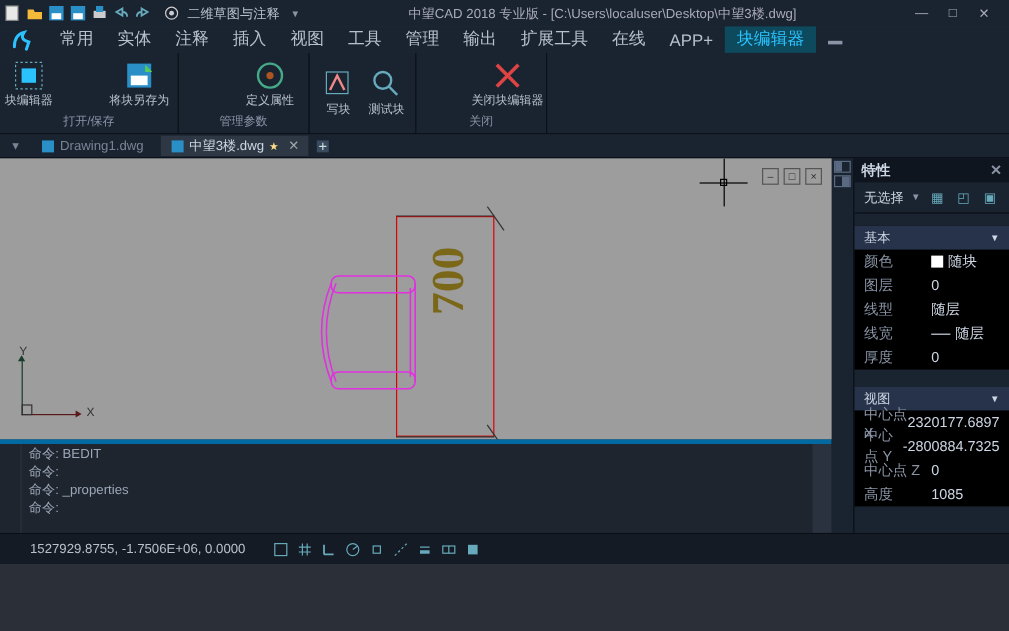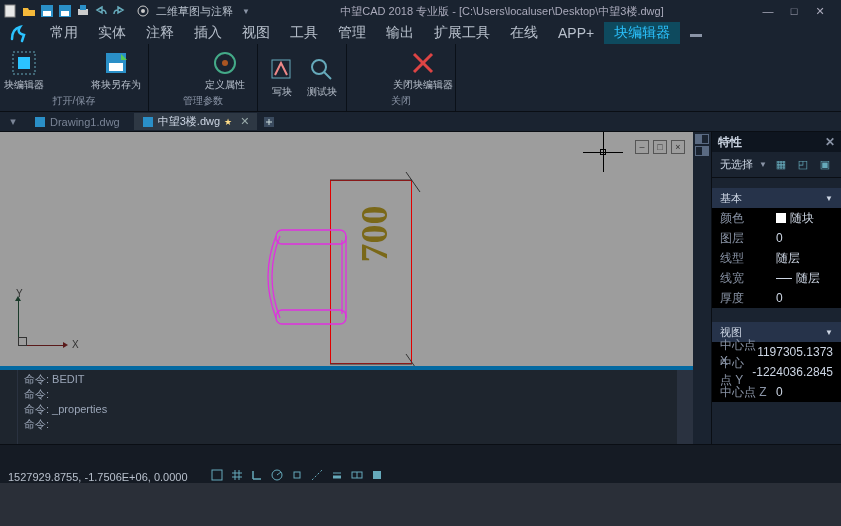--- a/index.html
+++ b/index.html
@@ -62,21 +62,21 @@
 .prop-section { background: #000000; }
 .prop-sec-hdr { height: 20px; display: flex; align-items: center; padding: 0 8px; background: #26334a; color: #cdd6e4; font-size: 11px; cursor: pointer; }
 .prop-sec-hdr .caret { margin-left: auto; font-size: 8px; }
 .prop-row { height: 20px; display: flex; align-items: center; padding: 0 8px; font-size: 12px; }
 .prop-key { width: 56px; color: #8a94a6; }
 .prop-val { flex: 1; color: #cdd6e4; display: flex; align-items: center; gap: 4px; }
 .color-sw { width: 10px; height: 10px; background: #fff; display: inline-block; }
 .line-sw { width: 16px; height: 1px; background: #cdd6e4; display: inline-block; }
 .canvas-split { width: 18px; background: #1a2330; display: flex; flex-direction: column; align-items: center; padding-top: 2px; gap: 2px; }
 .split-ico { width: 14px; height: 10px; border: 1px solid #5a6a82; cursor: pointer; }
-.status { height: 39px; background: #151b24; display: flex; align-items: flex-end; padding: 0 8px; gap: 8px; font-size: 11px; color: #b8c0cc; border-top: 1px solid #0a0e14; }
+.status { height: 26px; background: #151b24; display: flex; align-items: center; padding: 0 25px; gap: 8px; font-size: 11px; color: #b8c0cc; border-top: 1px solid #0a0e14; }
 .status-icons { display: flex; gap: 2px; margin-left: 12px; }
 .st-ico { width: 18px; height: 16px; display: flex; align-items: center; justify-content: center; cursor: pointer; border: 1px solid transparent; }
 svg { display: block; }
 </style>
 </head>
 <body>
 
 <div class="title-bar">
   <div class="qat">
     <span class="tb-btn">
@@ -375,29 +375,33 @@
         </div>
     </div>
     <div style="height:14px"></div>
     <div class="prop-section">
       <div class="prop-sec-hdr">
         <span>视图</span>
           <span class="caret">▼</span>
       </div>
       <div class="prop-row">
           <span class="prop-key">中心点 X</span>
-          <span class="prop-val">1197305.1373</span>
+          <span class="prop-val">2320177.6897</span>
         </div>
       <div class="prop-row">
           <span class="prop-key">中心点 Y</span>
-          <span class="prop-val">-1224036.2845</span>
+          <span class="prop-val">-2800884.7325</span>
         </div>
       <div class="prop-row">
           <span class="prop-key">中心点 Z</span>
           <span class="prop-val">0</span>
+        </div>
+      <div class="prop-row">
+          <span class="prop-key">高度</span>
+          <span class="prop-val">1085</span>
         </div>
     </div>
   </div>
 </div>
 
 <div class="status">
   <span>1527929.8755, -1.7506E+06, 0.0000</span>
   <div class="status-icons">
     <span class="st-ico">
         <svg width="12" height="12">

